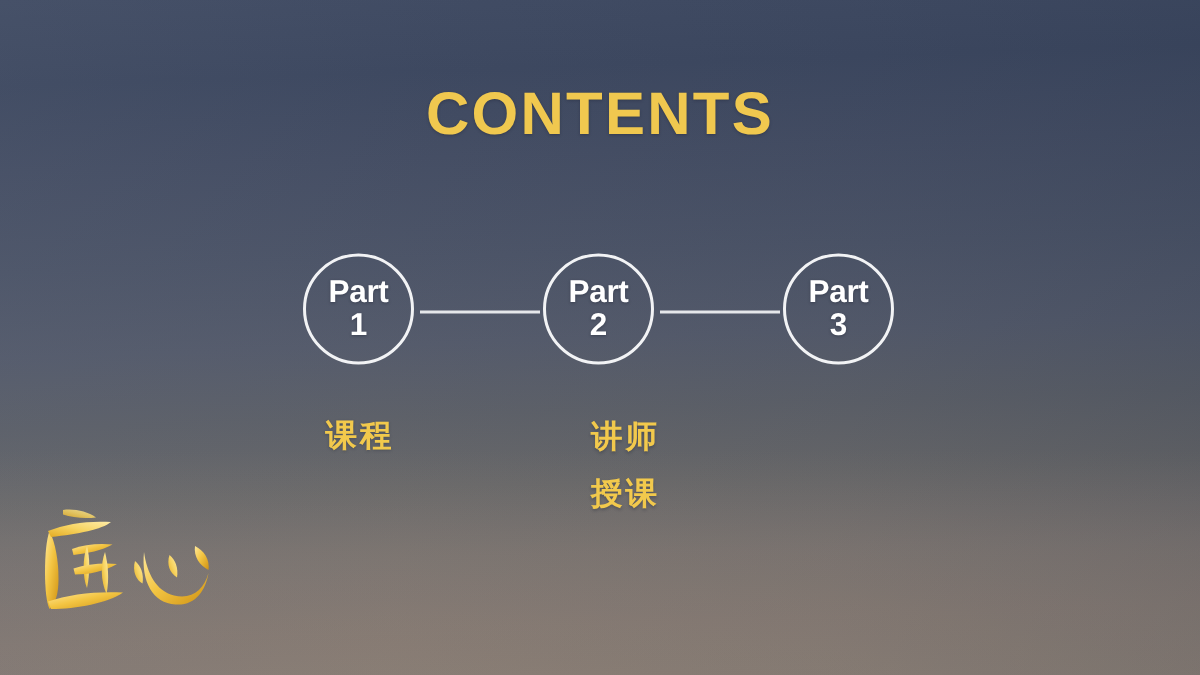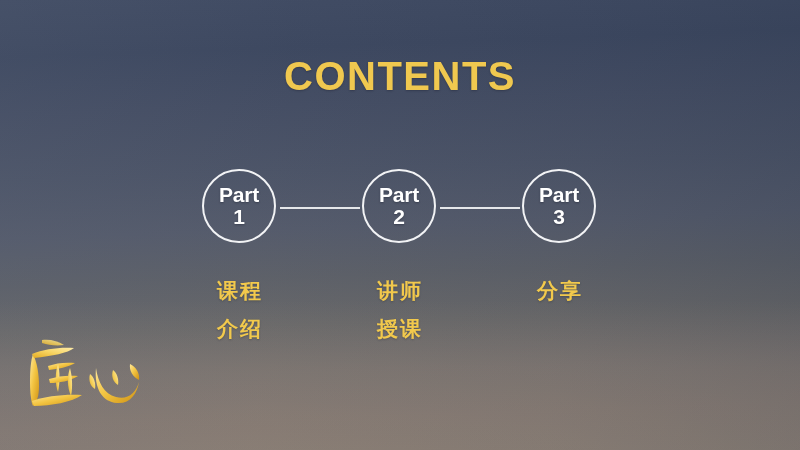--- a/index.html
+++ b/index.html
@@ -121,21 +121,21 @@
     width: 160px;
     text-align: center;
     color: #f2c94c;
     font-size: 21px;
     font-weight: bold;
     line-height: 38px;
     letter-spacing: 2px;
     text-shadow: 0 1px 2px rgba(30,36,52,0.30);
   }
   #caption-1 { left: 160px; }
-  #caption-2 { left: 320px; font-family: Liberation Serif, serif; }
+  #caption-2 { left: 337px; font-family: Liberation Serif, serif; }
   #caption-3 { left: 480px; }
   .caption-line { display: block; }
 
   
   #logo {
     left: 18px;
     top: 338px;
     width: 130px;
     height: 82px;
   }
@@ -164,30 +164,28 @@
     </div>
 
     <div id="node-3" class="node-circle">
       <span class="node-word">Part</span>
       <span class="node-num">3</span>
     </div>
   </div>
 
   <div id="caption-1" class="caption layer">
     <span class="caption-line">课程</span>
-    <span class="caption-line">介绍</span>
   </div>
 
   <div id="caption-2" class="caption layer">
     <span class="caption-line">讲师</span>
     <span class="caption-line">授课</span>
   </div>
 
   <div id="caption-3" class="caption layer">
-    <span class="caption-line">分享</span>
   </div>
 
   <div id="logo" class="layer" title="匠心">
     <svg width="130" height="82" viewBox="0 0 130 82">
       <defs>
         <linearGradient id="goldBrush" x1="0" y1="0" x2="1" y2="1">
           <stop offset="0%" stop-color="#ffe89a"></stop>
           <stop offset="45%" stop-color="#f3c543"></stop>
           <stop offset="100%" stop-color="#cf9213"></stop>
         </linearGradient>

